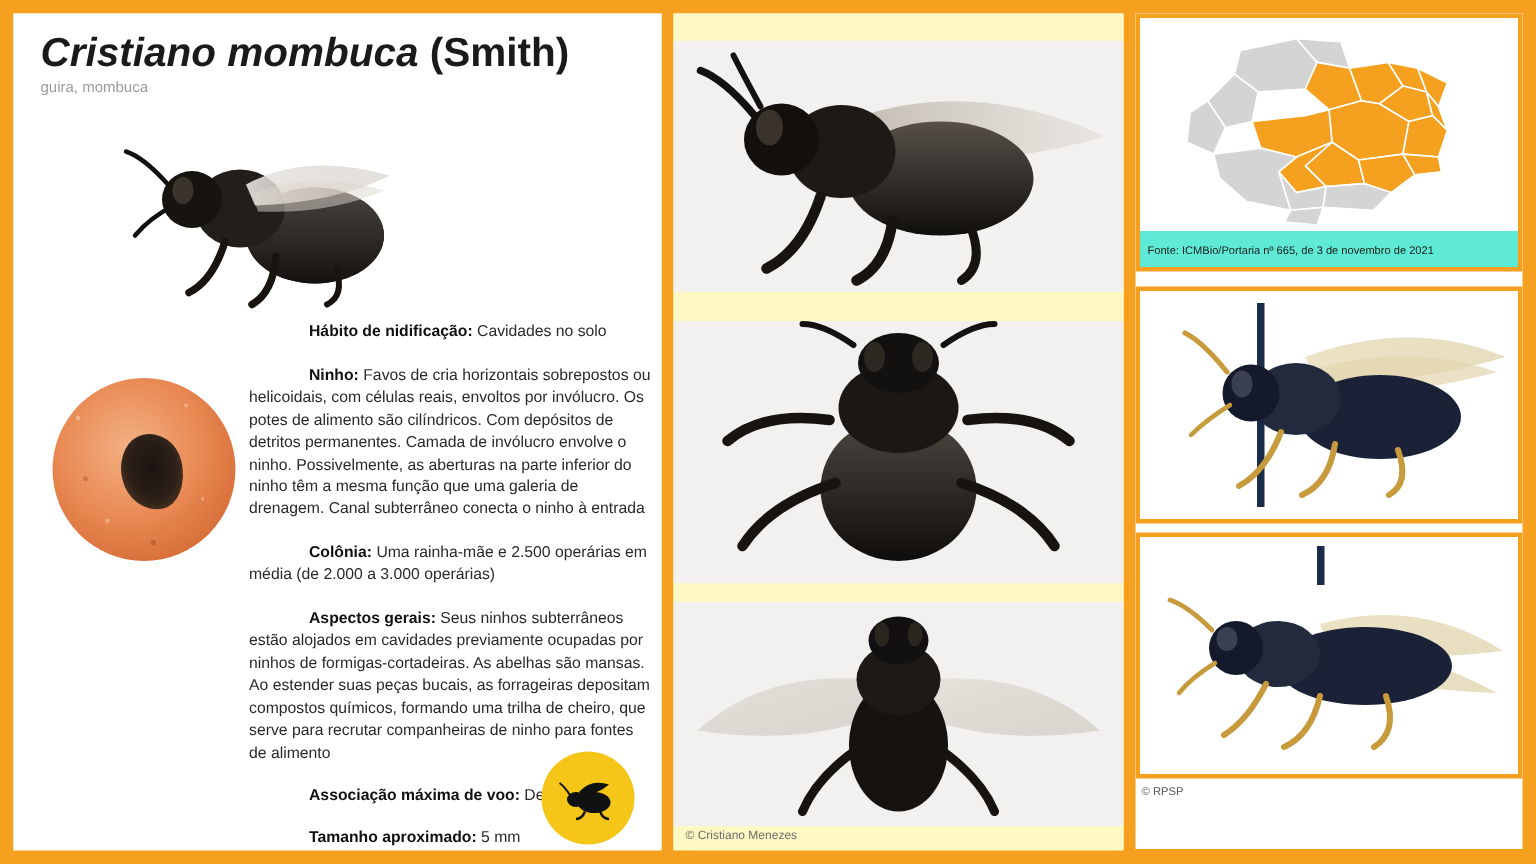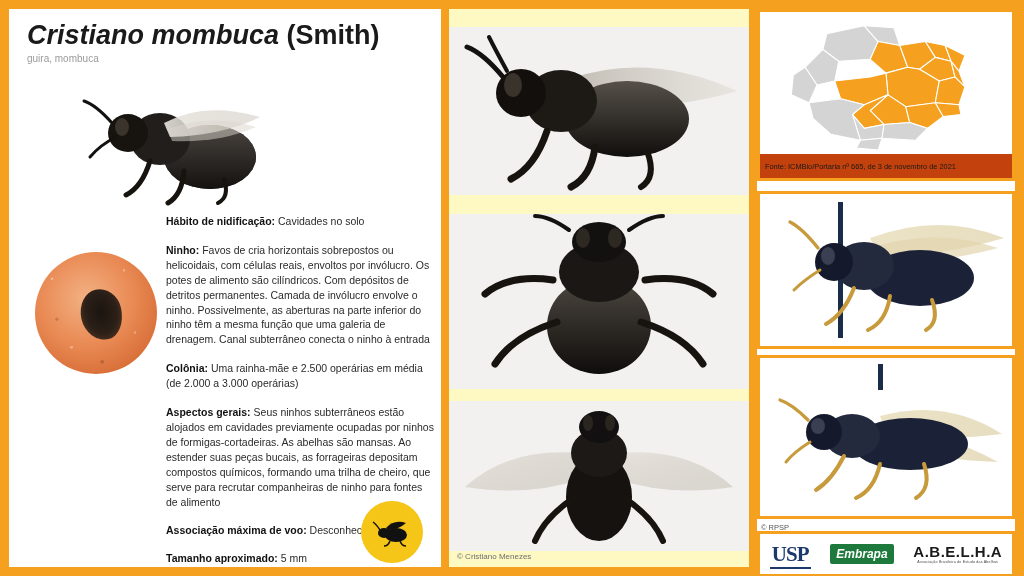--- a/index.html
+++ b/index.html
@@ -82,21 +82,21 @@
       radial-gradient(circle at 82% 66%, rgba(255,255,255,.28) 0 1px, transparent 1.4px),
       radial-gradient(circle at 55% 90%, rgba(120,60,30,.35) 0 1.6px, transparent 2px),
       radial-gradient(circle at 18% 55%, rgba(120,60,30,.3) 0 1.4px, transparent 1.8px);
   }
 
   
   .text-col {
     position: absolute; left: 157px; top: 205px; width: 268px;
   }
   .field { margin-bottom: 14px; font-size: 10.5px; color: #2a2a2a; line-height: 1.42; }
-  .field .lbl { font-weight: bold; color: #111; }
+  .field .lbl { font-weight: bold; color: #111; margin-left: 40px; }
   .field.small-gap { margin-bottom: 13px; }
 
   
   .bee-badge {
     position: absolute; left: 352px; top: 492px; width: 62px; height: 62px;
     border-radius: 50%; background: #f5c518;
     display: flex; align-items: center; justify-content: center;
   }
   .bee-badge svg { width: 40px; height: 30px; }
 
@@ -120,21 +120,21 @@
   .right-col {
     position: absolute; left: 757px; top: 9px; width: 258px; height: 558px;
   }
   .map-card {
     position: absolute; left: 0; top: 0; width: 258px; height: 172px;
     background: #ffffff; border: 3px solid #f5a01e;
   }
   .map-inner { position: absolute; left: 0; top: 0; right: 0; bottom: 24px; }
   .map-source {
     position: absolute; left: 0; right: 0; bottom: 0; height: 24px;
-    background: #c2410c; color: #1a1a1a;
+    background: #5eead4; color: #1a1a1a;
     font-size: 7.4px; display: flex; align-items: center; padding-left: 5px;
   }
   .photo-card {
     position: absolute; left: 0; width: 258px;
     background: #ffffff; border: 3px solid #f5a01e; overflow: hidden;
   }
   .photo-card-1 { top: 182px; height: 158px; }
   .photo-card-2 { top: 346px; height: 164px; }
   .rpsp-credit {
     position: absolute; left: 4px; top: 514px;
@@ -409,23 +409,15 @@
         <path d="M48 62 Q32 46 20 42" stroke="#c79a3c" stroke-width="3.2" fill="none" stroke-linecap="round"></path>
         <path d="M50 84 Q34 94 26 104" stroke="#c79a3c" stroke-width="3" fill="none" stroke-linecap="round"></path>
         <path d="M84 98 Q72 122 56 132" stroke="#c79a3c" stroke-width="4" fill="none" stroke-linecap="round"></path>
         <path d="M120 106 Q114 132 96 140" stroke="#c79a3c" stroke-width="4" fill="none" stroke-linecap="round"></path>
         <path d="M164 106 Q172 130 156 140" stroke="#c79a3c" stroke-width="4" fill="none" stroke-linecap="round"></path>
       </svg>
     </div>
 
     <div class="rpsp-credit">© RPSP</div>
 
-    <div class="logo-bar">
-      <div class="logo-usp">USP</div>
-      <div class="logo-embrapa">Embrapa</div>
-      <div class="logo-abelha">
-        <div class="main">A.B.E.L.H.A</div>
-        <div class="sub">Associação Brasileira de Estudo das Abelhas</div>
-      </div>
-    </div>
   </div>
 
 </div>
 
 </body></html>

